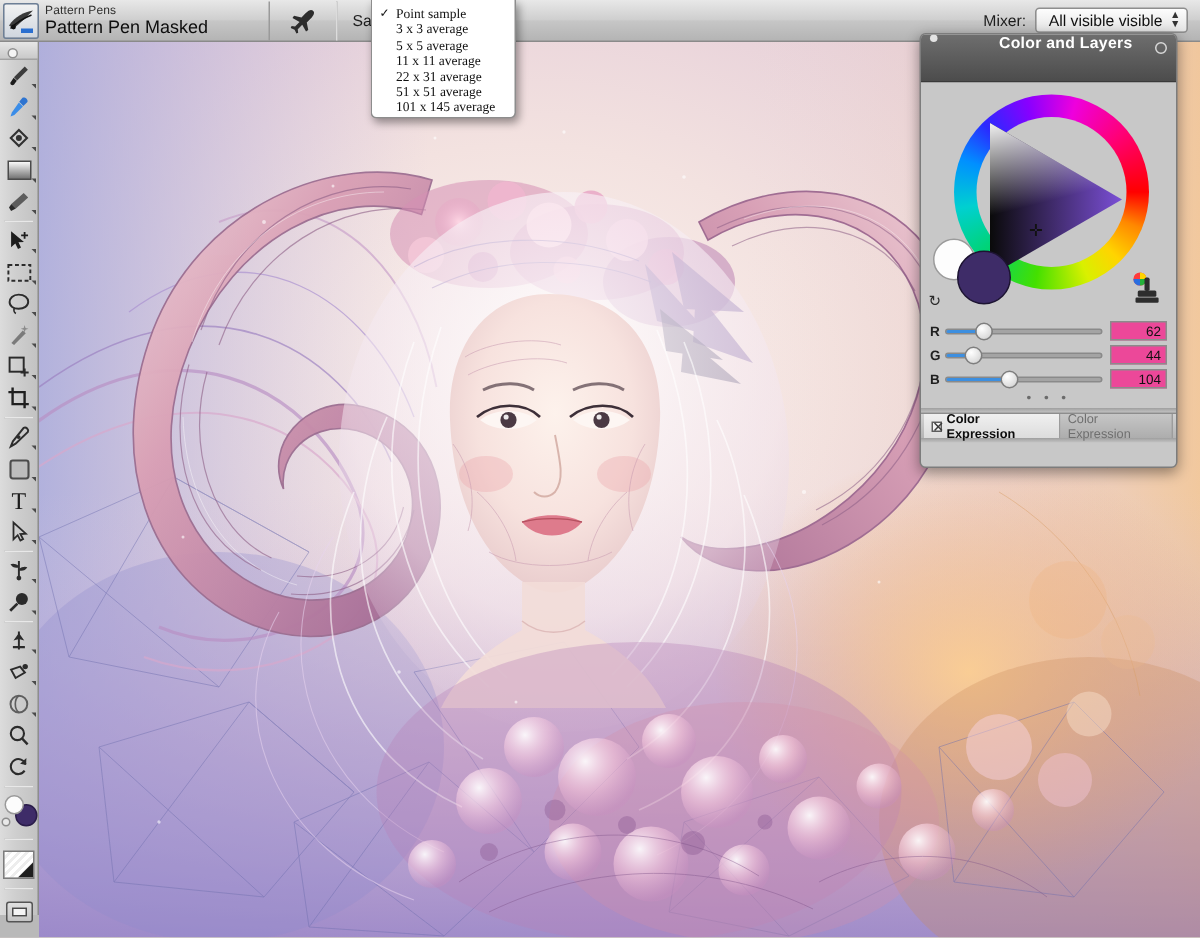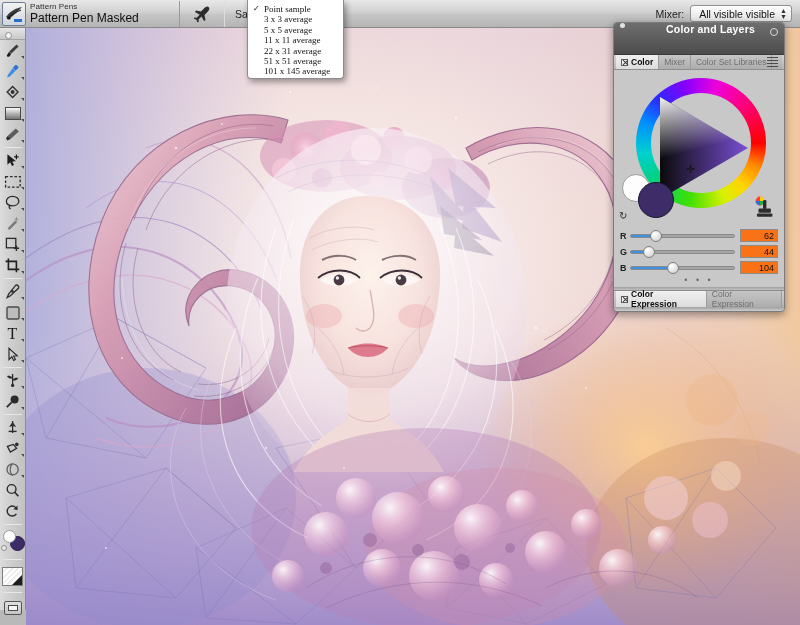--- a/index.html
+++ b/index.html
@@ -217,21 +217,21 @@
     flex: 1; height: 4px; border-radius: 2px; position: relative;
     background: #a4a4a4; border: 1px solid #8a8a8a; margin-right: 5px;
   }
   .track .fill { position:absolute; left:0; top:0; bottom:0; background:#3d8fe0; border-radius:2px 0 0 2px;}
   .track .knob {
     position:absolute; top:-5px; width:12px; height:12px; border-radius:50%;
     background: radial-gradient(circle at 35% 30%, #ffffff, #dcdcdc 70%, #b6b6b6);
     border:1px solid #7e7e7e; transform: translateX(-6px);
   }
   .numbox {
-    width: 38px; height: 13px; background:#f97316; border:1px solid #8b8b8b;
+    width: 38px; height: 13px; background:#ec4899; border:1px solid #8b8b8b;
     font-size: 9px; color:#111; text-align:right; padding-right: 3px; line-height: 12px;
     flex: none;
   }
   .dots { text-align:center; font-size:9px; color:#6b6b6b; letter-spacing:3px; height:11px; line-height:9px;}
 
   .sub-sep { height: 3px; background: linear-gradient(to bottom,#9f9f9f,#c2c2c2); }
   .bottom-strip {
     height: 17px; display:flex; align-items:stretch; padding: 0 2px;
     background: linear-gradient(to bottom,#d2d2d2,#b4b4b4); border-top:1px solid #8d8d8d;
   }
@@ -808,40 +808,20 @@
   </div>
 
   <div id="colorpanel">
 
     <div class="pnl-title">
       <span class="dot"></span>
       <span class="txt">Color and Layers</span>
       <span class="cog"></span>
     </div>
 
-    <div class="tabstrip">
-      <div class="tab active">
-        <i class="xbox"></i>
-        <span>Color</span>
-      </div>
-      <div class="tab">
-        <span>Mixer</span>
-      </div>
-      <div class="tab">
-        <span>Color Set Libraries</span>
-      </div>
-      <div class="tabfill">
-        <span class="listicon">
-          <span></span>
-            <span></span>
-            <span></span>
-            <span></span>
-        </span>
-      </div>
-    </div>
 
     <div class="wheel-area">
       <div id="wheel"></div>
 
       <svg id="tri-wrap" viewBox="0 0 90 102">
         <defs>
           <linearGradient id="triV" x1="1" y1="0" x2="0" y2="0">
             <stop offset="0%" stop-color="#7b4fd6"></stop>
             <stop offset="100%" stop-color="#0a0a0a"></stop>
           </linearGradient>

